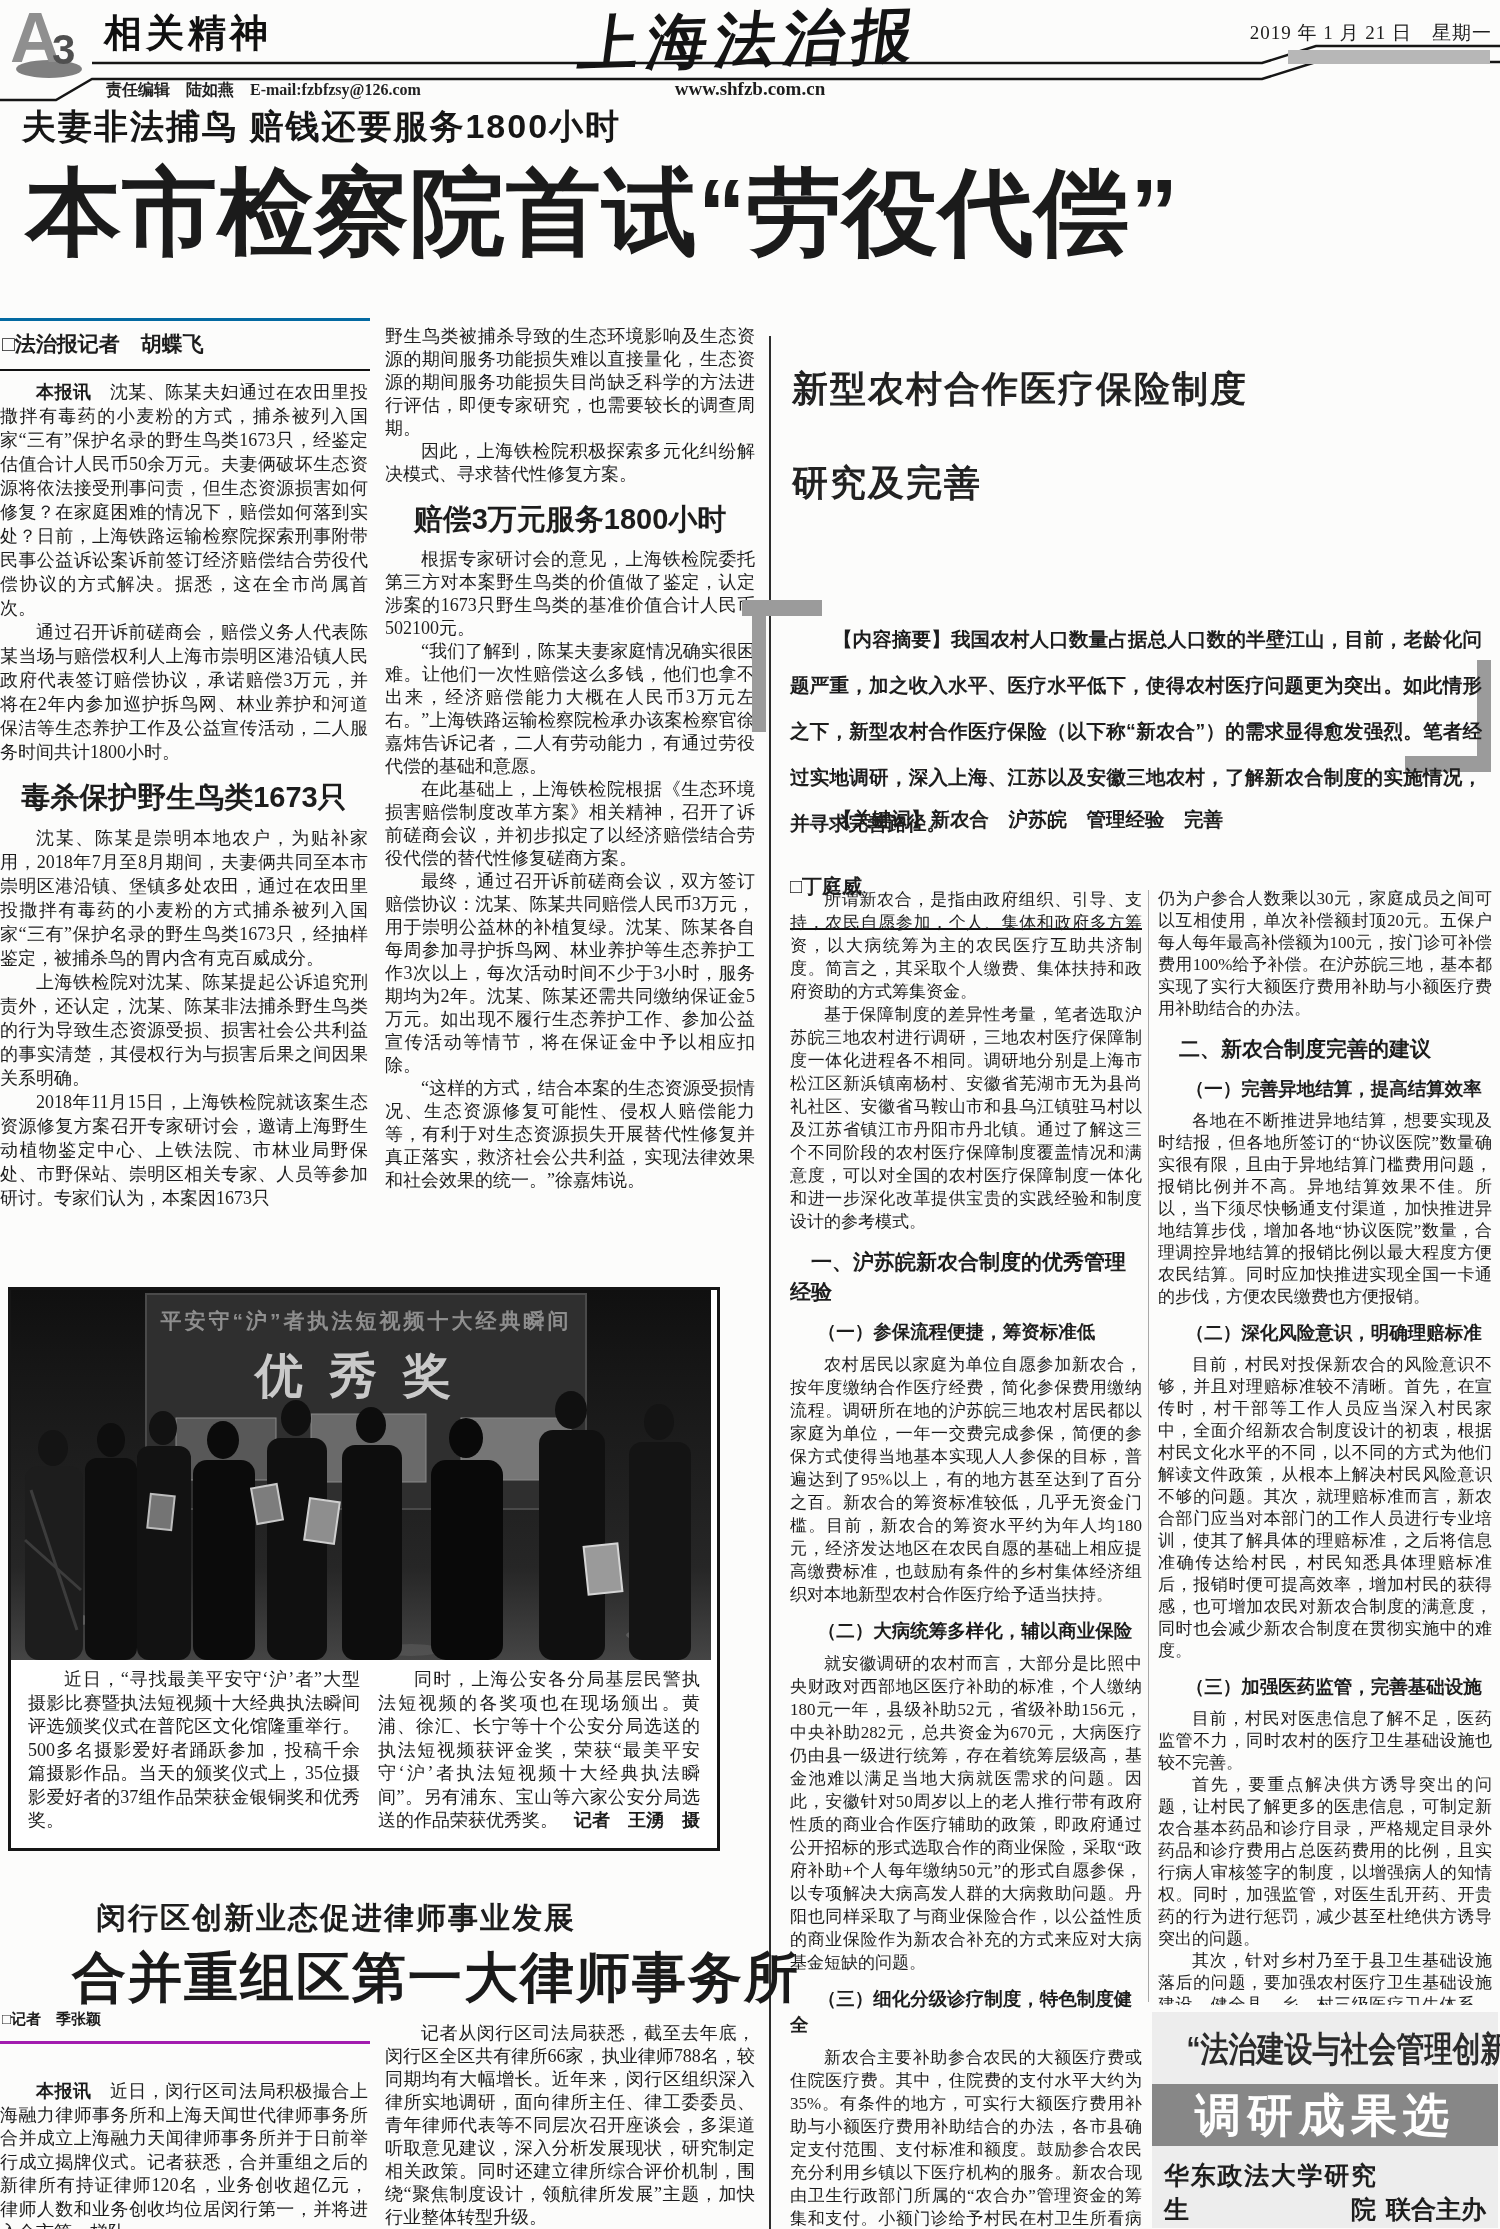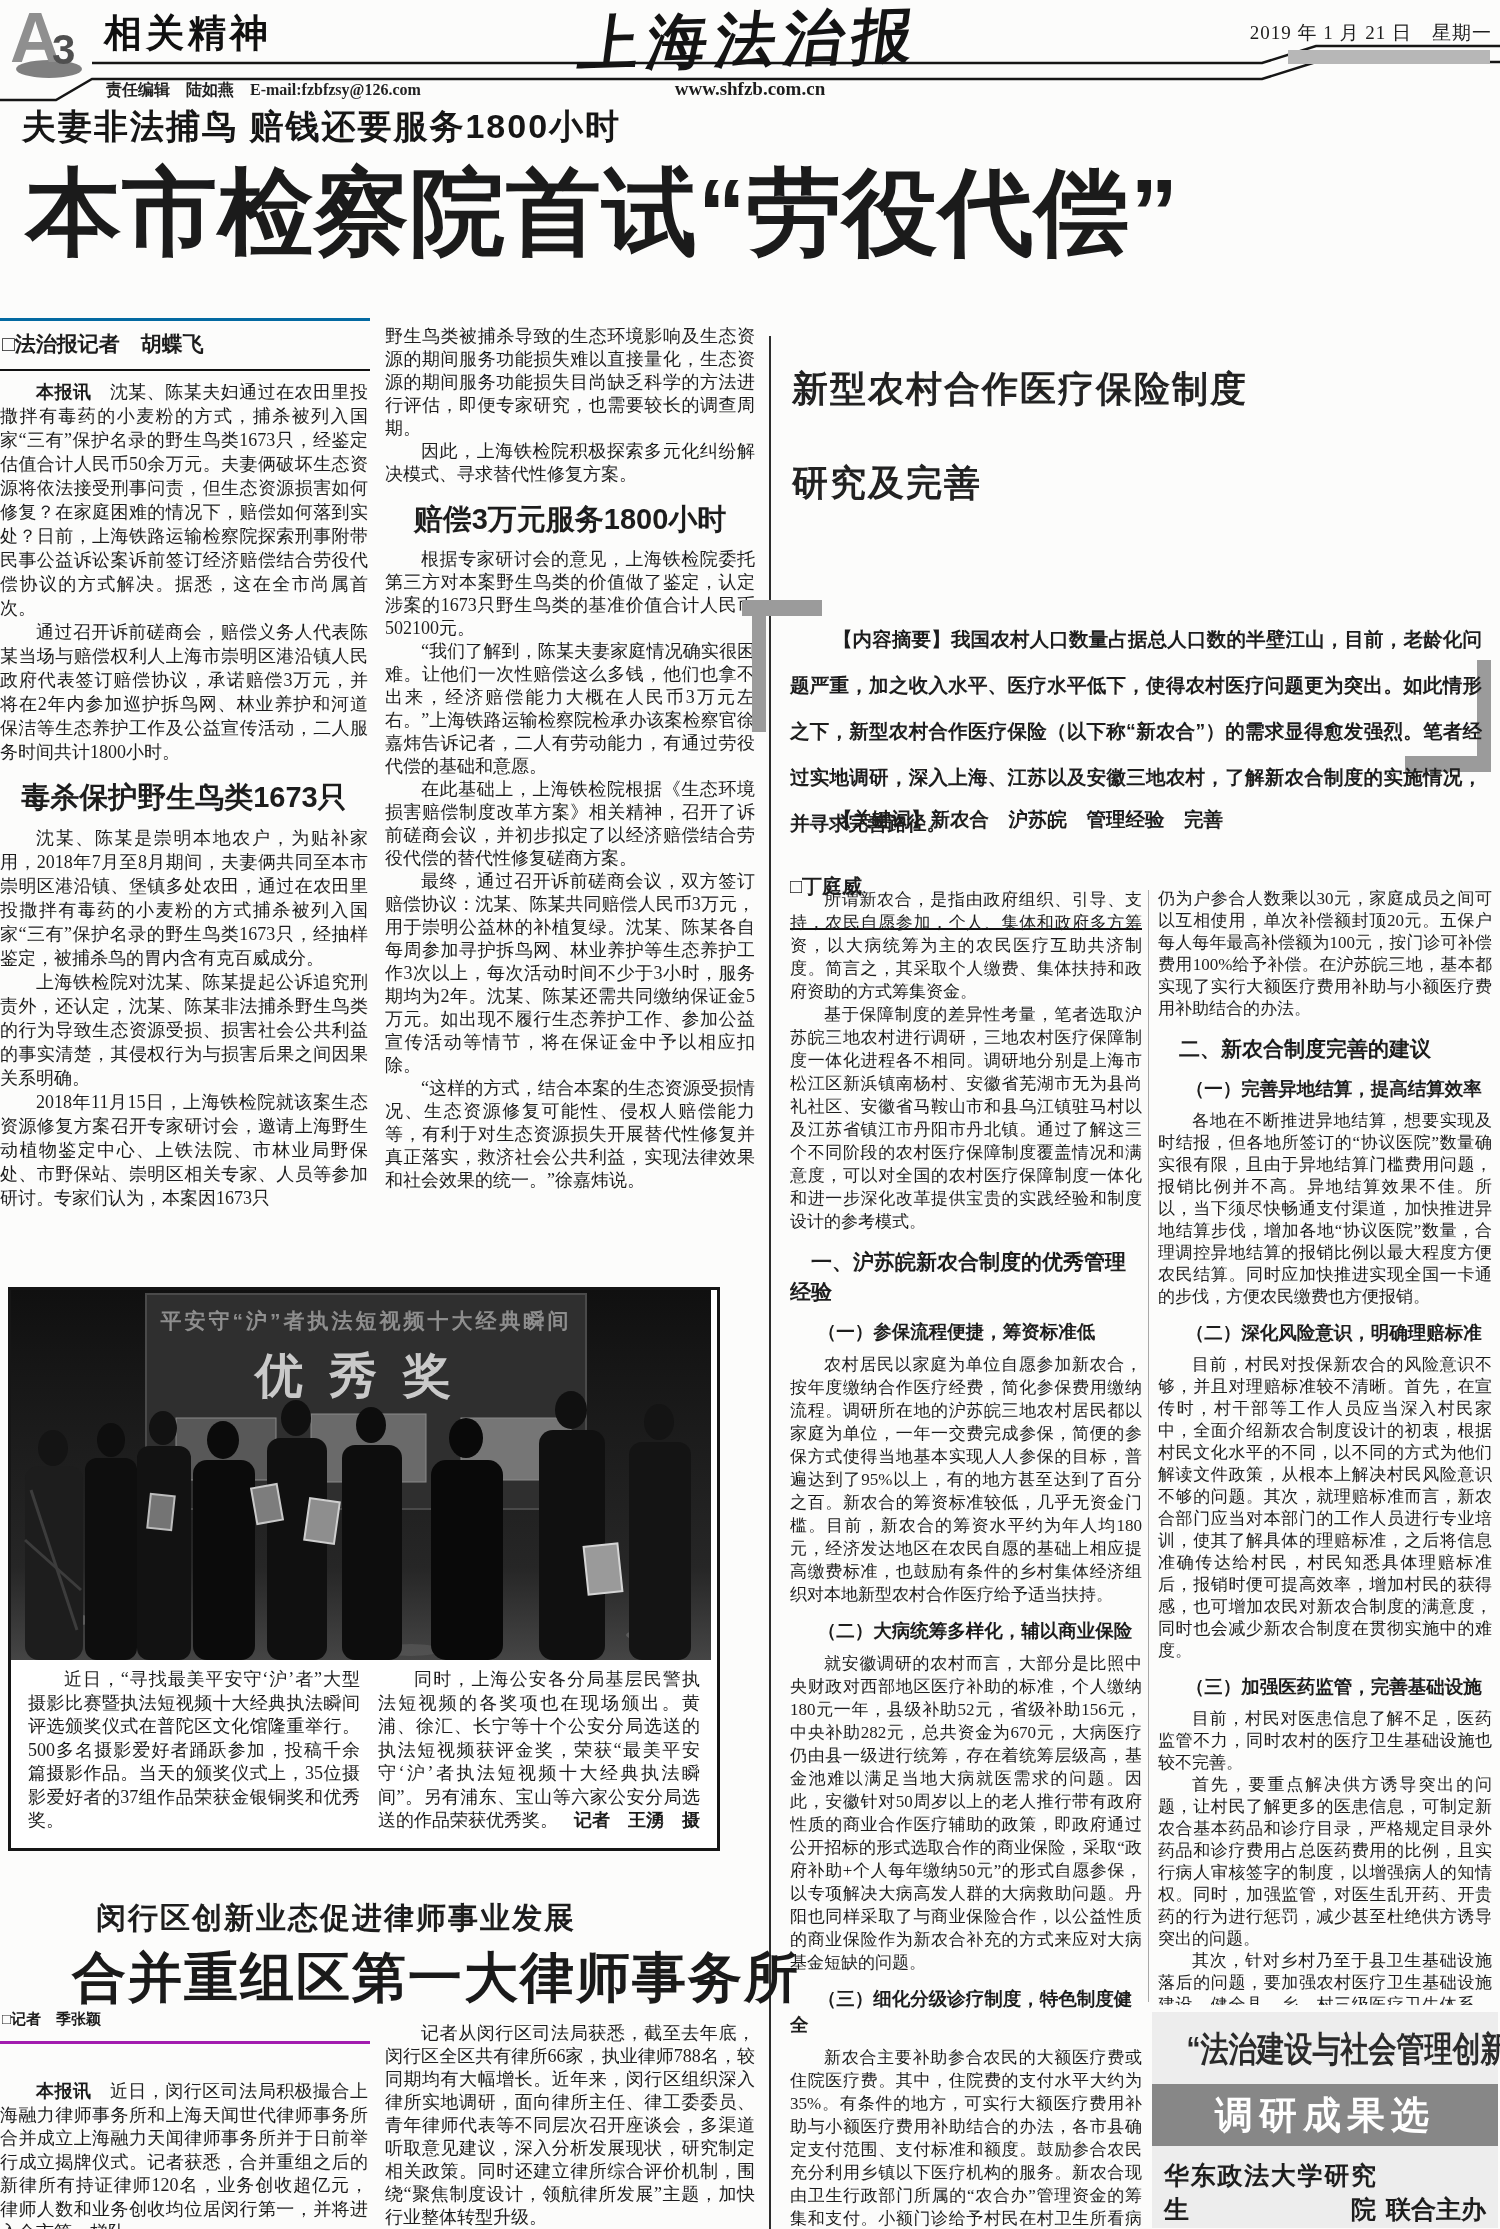--- a/index.html
+++ b/index.html
@@ -69,21 +69,21 @@
   #mg-headline{left:72px;top:1942px;font-size:54px;font-weight:900;letter-spacing:2px;color:#1a1a1a;}
   #mg-byline{left:0;top:2010px;width:368px;font-size:15px;font-weight:700;
              border-bottom:3px solid #a21caf;padding:0 0 12px 2px;}
   #mg-col1{left:0;top:2080px;width:368px;height:149px;font-size:18px;line-height:23.5px;overflow:hidden;}
   #mg-col2{left:385px;top:2022px;width:370px;height:207px;font-size:18px;line-height:23px;overflow:hidden;}
   
   #promo{left:1152px;top:2012px;width:346px;height:216px;background:#ededed;}
   #promo-title{position:absolute;left:0;top:14px;width:346px;text-align:center;font-size:35px;font-weight:900;
                color:#2a2a2a;white-space:nowrap;transform:scaleX(0.8);transform-origin:center;}
   #promo-band{position:absolute;left:0;top:72px;width:346px;height:62px;background:#878787;}
-  #promo-band-text{width:100%;text-align:center;font-size:38px;font-weight:900;color:#fff;
+  #promo-band-text{width:100%;text-align:center;font-size:46px;font-weight:900;color:#fff;
                    line-height:62px;letter-spacing:6px;}
   #promo-orgs{position:absolute;left:12px;top:146px;width:322px;display:flex;align-items:center;}
   #promo-org-col{flex:1;}
   .org-line{font-size:25px;font-weight:700;text-align:justify;text-align-last:justify;line-height:34px;}
   #promo-co{font-size:25px;font-weight:700;padding-left:10px;white-space:nowrap;}
 </style>
 </head>
 <body>
 
 <div id="page">

